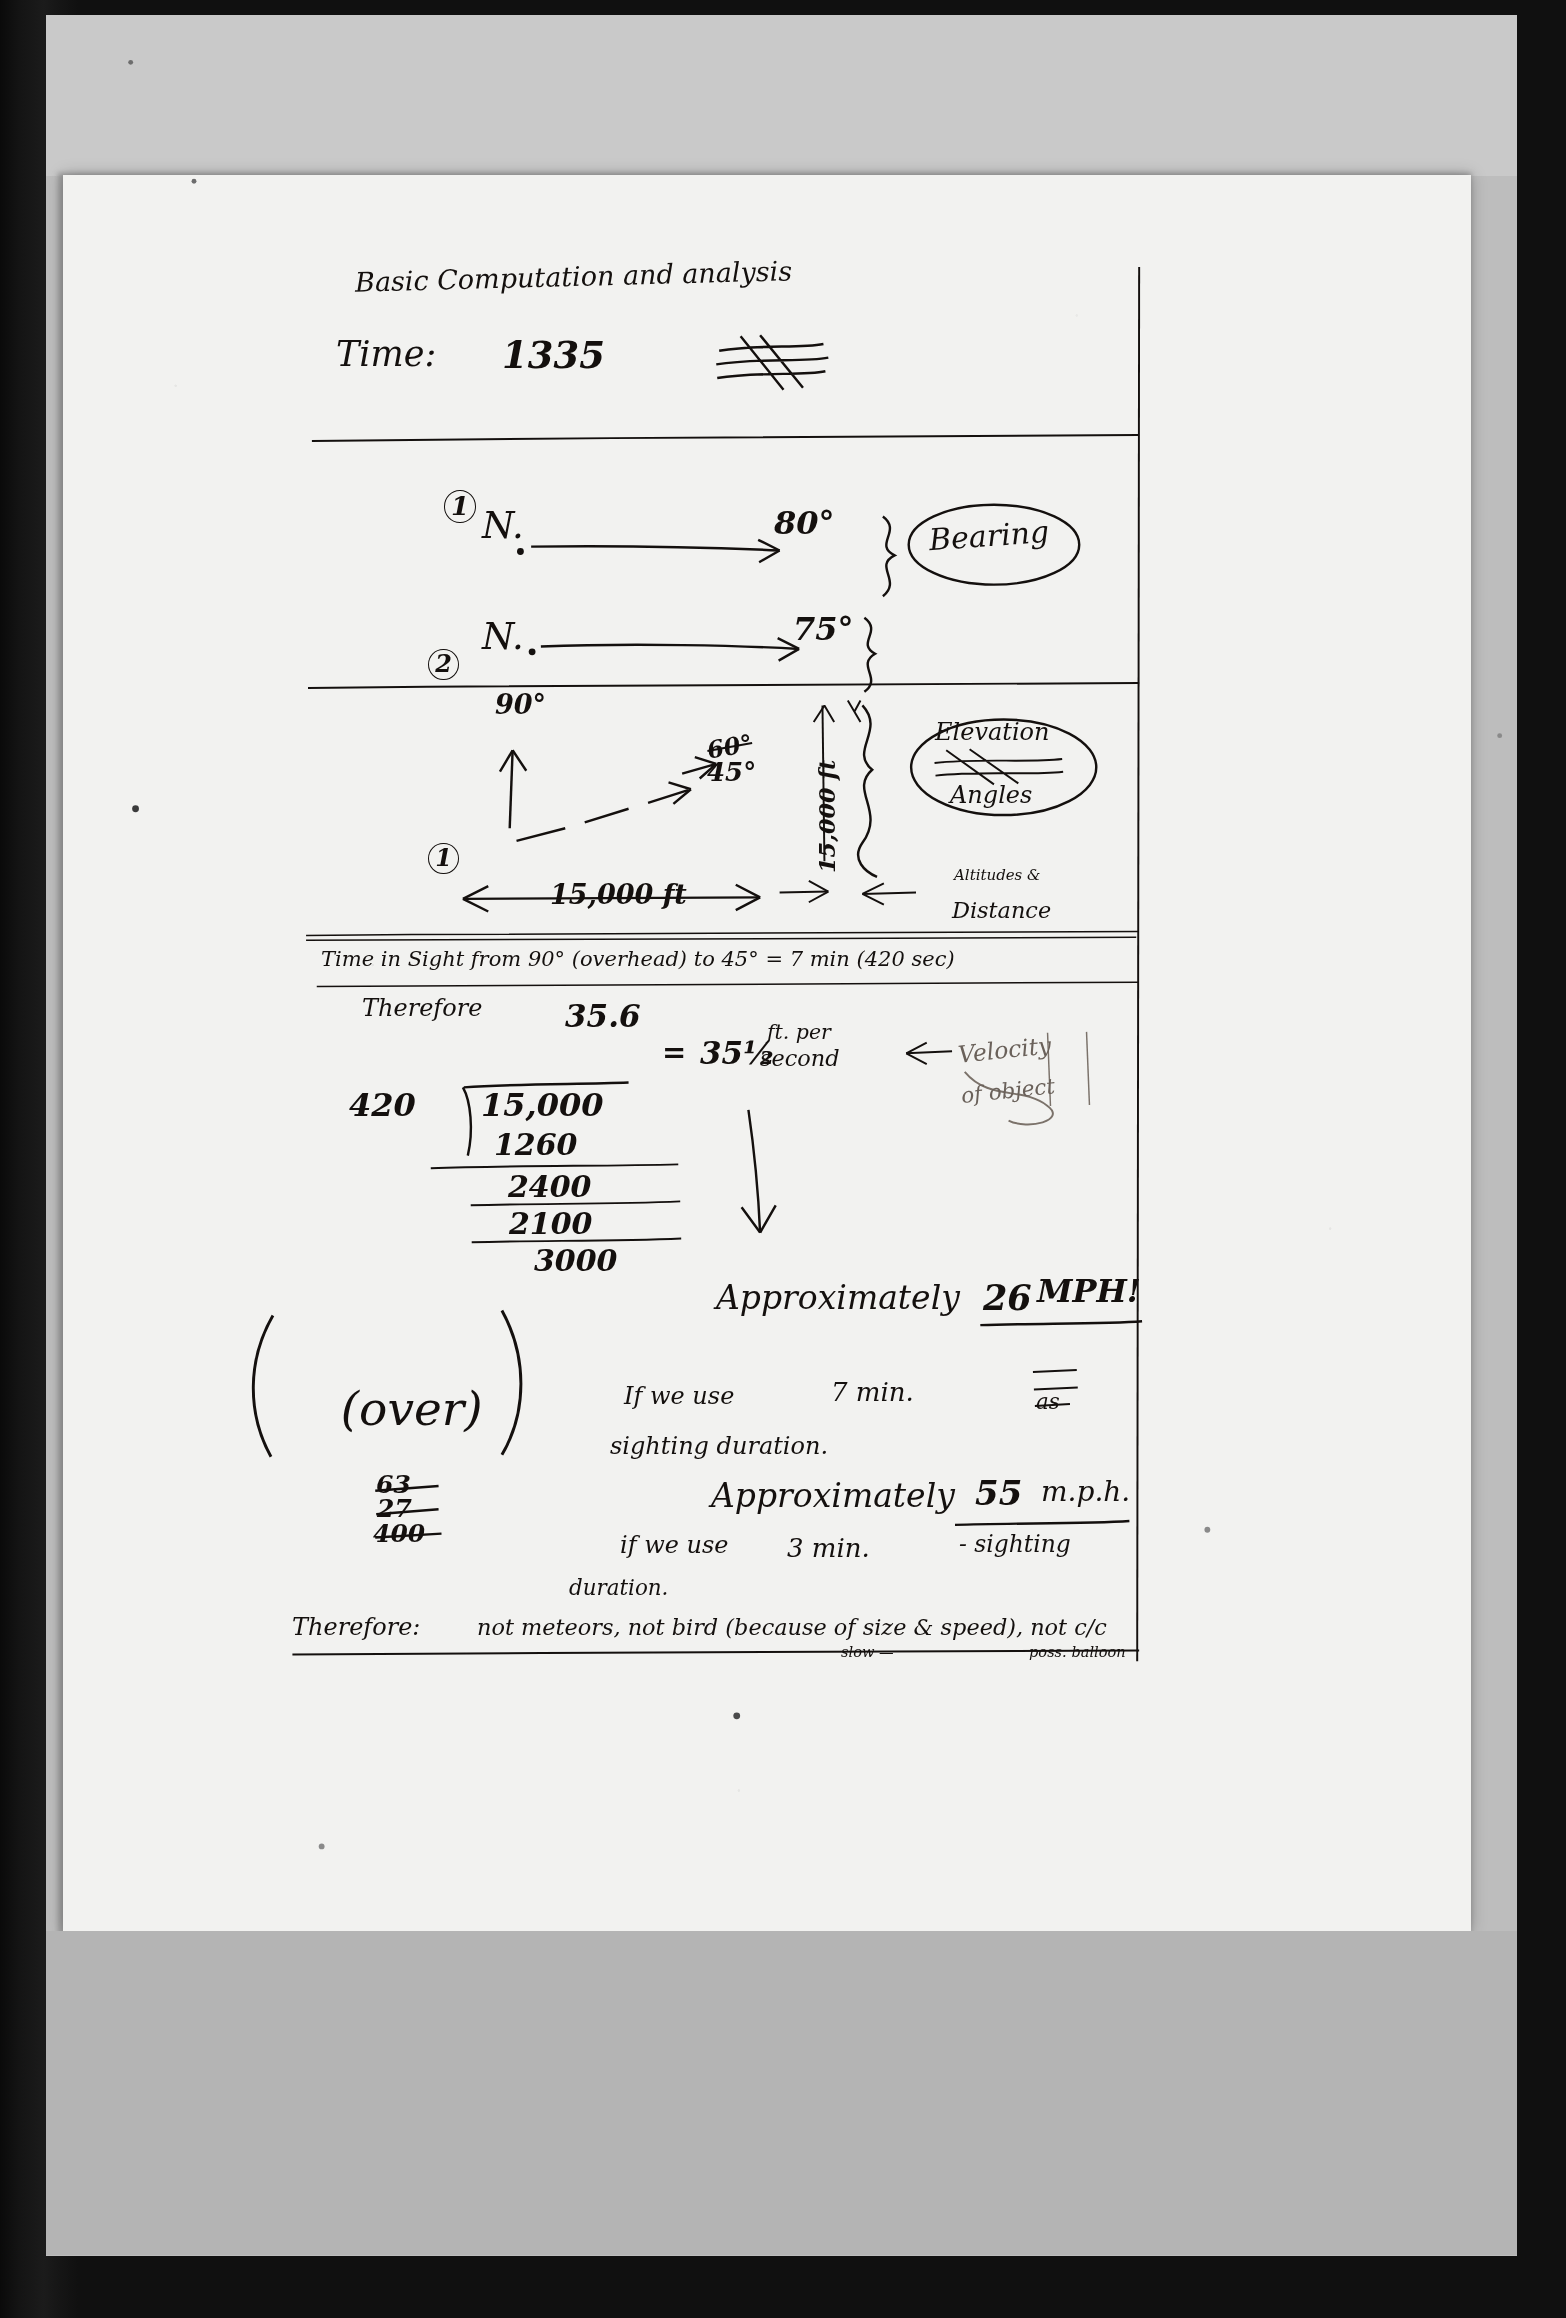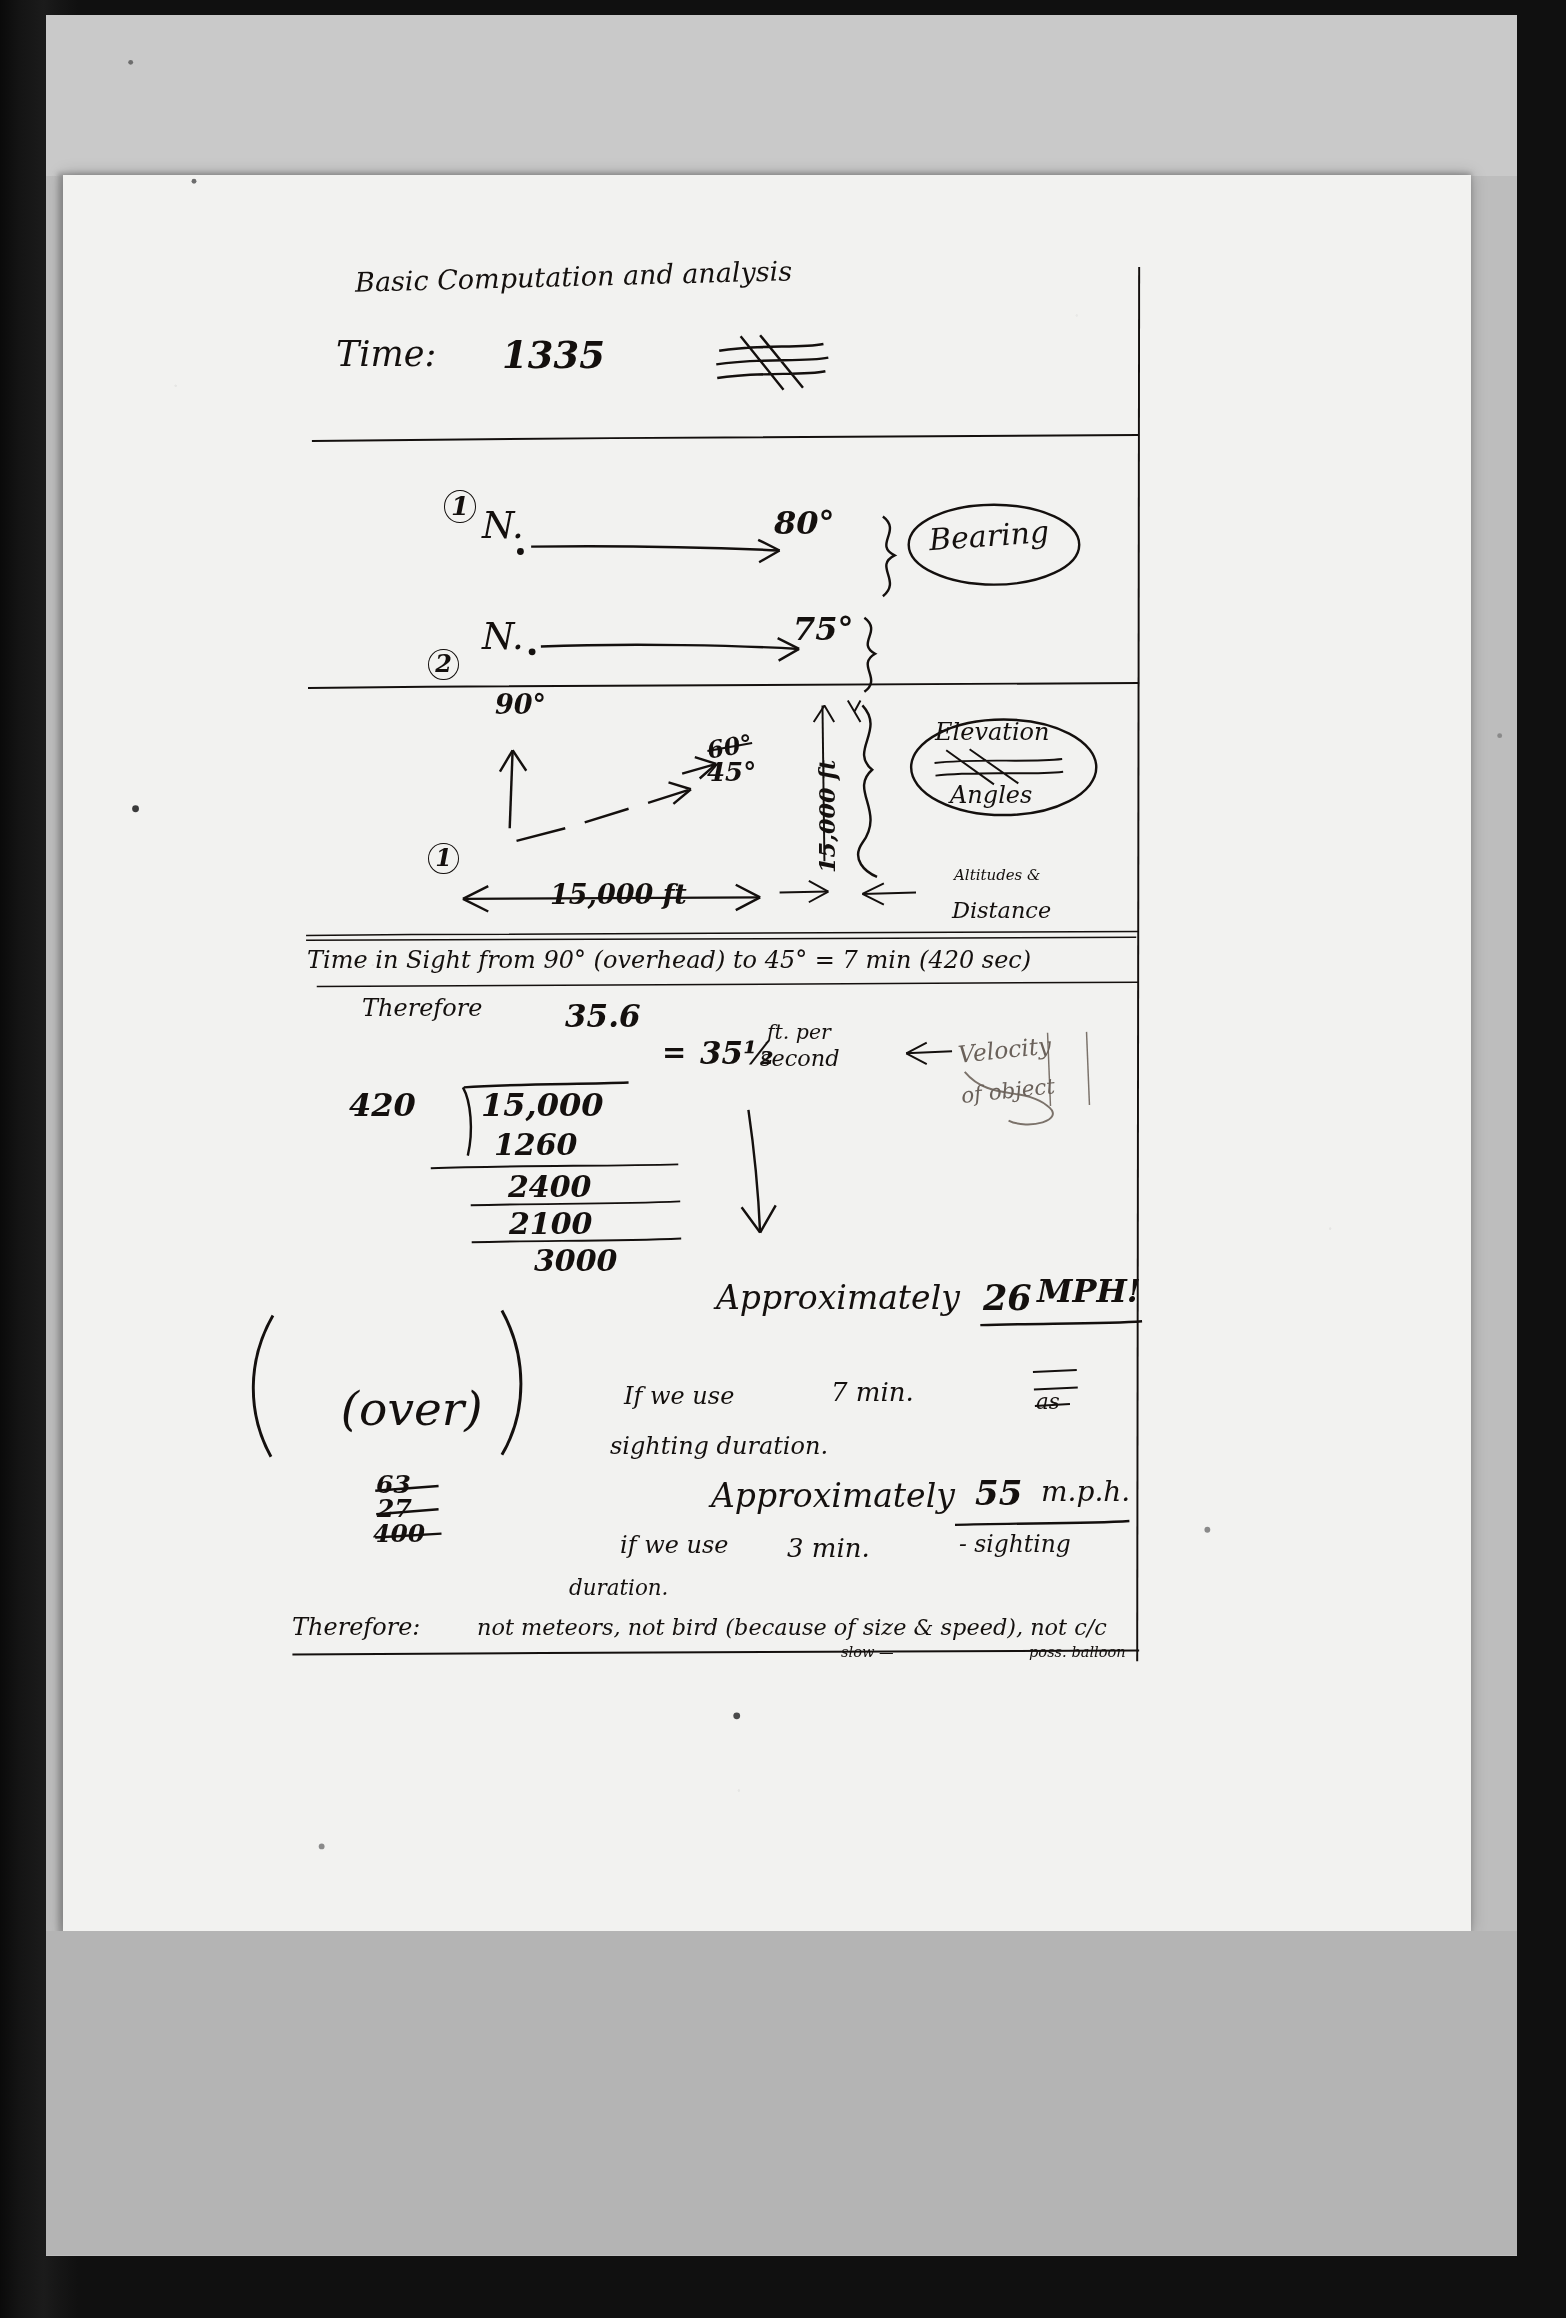--- a/index.html
+++ b/index.html
@@ -258,21 +258,21 @@
   <div class="hw num vert" style="left:816px; top:873px; font-size:22.4px;">15,000 ft</div>
 
   <div class="hw script" style="left:935px; top:720px; font-size:24px;">Elevation</div>
   <div class="hw script" style="left:950px; top:783px; font-size:24px;">Angles</div>
 
   <div class="hw num" style="left:550px; top:881px; font-size:27px;">15,000 ft</div>
 
   <div class="hw script" style="left:926px; top:868px; font-size:15px;margin-left:28px;">Altitudes &amp;</div>
   <div class="hw script" style="left:952px; top:899px; font-size:22.4px;">Distance</div>
 
-  <div class="hw script" style="left:307px; top:948px; font-size:24px;">Time in Sight from 90° (overhead) to 45° = 7 min (420 sec)</div>
+  <div class="hw script" style="left:321px; top:948px; font-size:21px;">Time in Sight from 90° (overhead) to 45° = 7 min (420 sec)</div>
 
   <div class="hw script" style="left:322px; top:996px; font-size:24px;margin-left:40px;">Therefore</div>
 
   <div class="hw num" style="left:565px; top:1000px; font-size:31px;">35.6</div>
   <div class="hw num" style="left:662px; top:1037px; font-size:29px;">=</div>
   <div class="hw num" style="left:700px; top:1037px; font-size:31px;">35½</div>
   <div class="hw script" style="left:767px; top:1022px; font-size:20.5px;">ft. per</div>
   <div class="hw script" style="left:760px; top:1047px; font-size:22.4px;">second</div>
   <div class="hw script lighter" style="left:958px; top:1038px; font-size:23.4px; transform:rotate(-6deg);">Velocity</div>
   <div class="hw script lighter" style="left:961px; top:1080px; font-size:21.4px; transform:rotate(-6deg);">of object</div>

